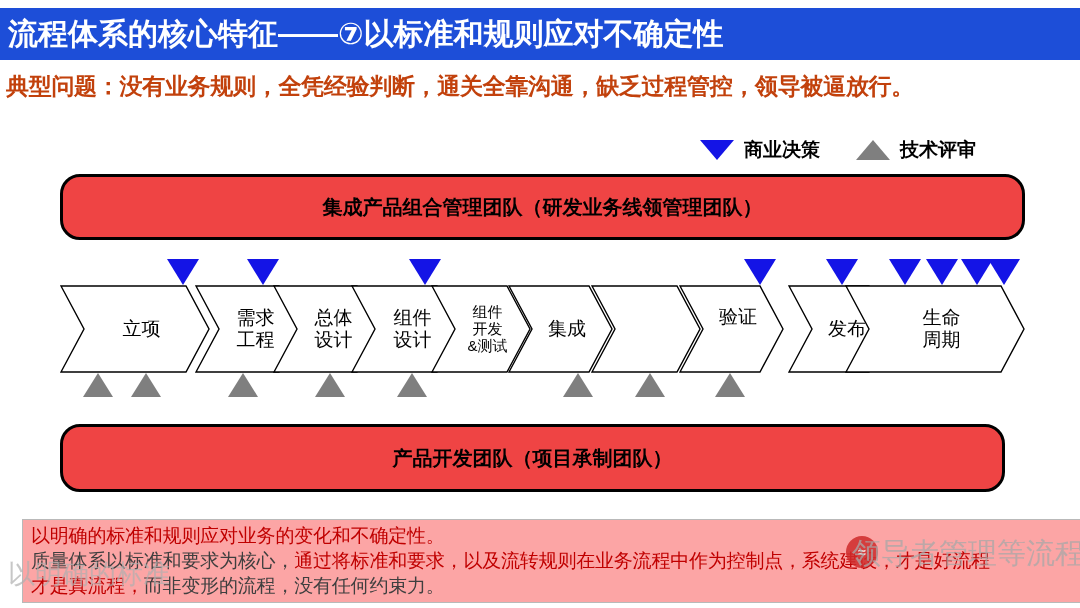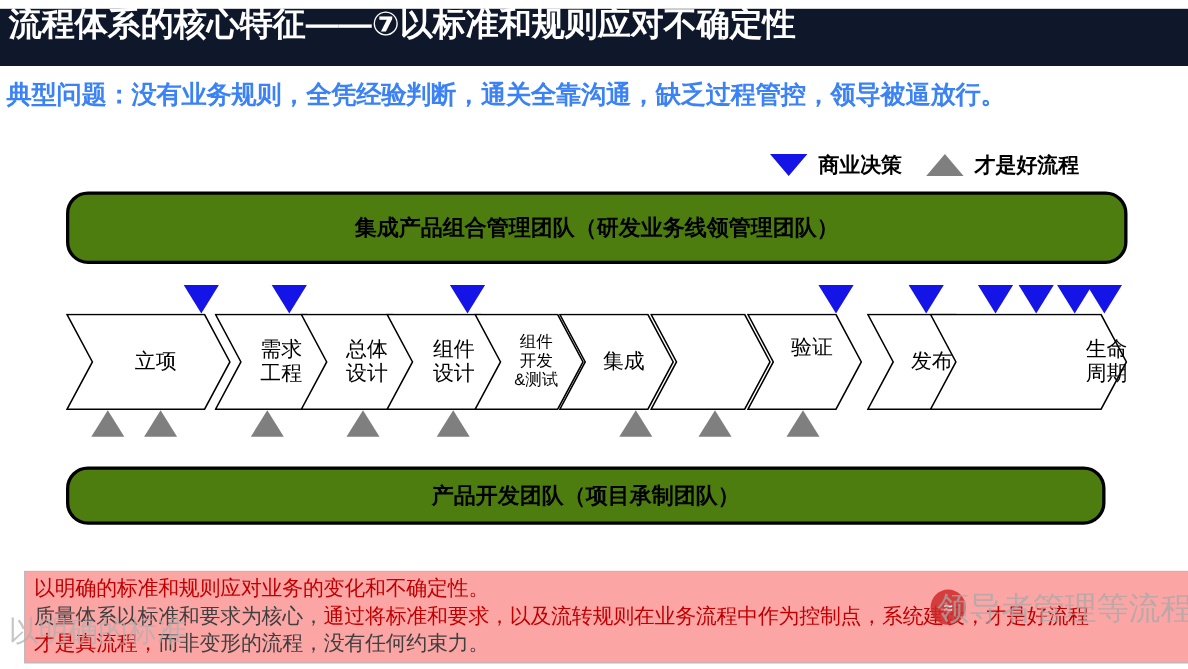--- a/index.html
+++ b/index.html
@@ -7,78 +7,78 @@
     width:1080px;height:608px;
     background:#ffffff;
     font-family:"Liberation Sans","DejaVu Sans",sans-serif;
     overflow:hidden;
     position:relative;
   }
 
   
   .header-bar{
     position:absolute;left:0;top:8px;width:1080px;height:52px;
-    background:#0f172a;
-    display:flex;
+    background:#1d4ed8;
+    display:flex;align-items:center;
   }
   .header-title{
     color:#ffffff;
     font-size:30px;
     font-weight:bold;
     letter-spacing:0px;
     padding-left:8px;
     white-space:nowrap;
     line-height:1;
   }
 
   
   .problem{
     position:absolute;left:6px;top:72px;width:1066px;
-    color:#3b82f6;
+    color:#c2410c;
     font-size:23px;
     font-weight:bold;
     line-height:1.22;
     letter-spacing:-0.3px;
   }
 
   
   .legend{
     position:absolute;left:700px;top:136px;
-    display:flex;align-items:center;
+    display:flex;align-items:center;gap:14px;
     height:28px;
   }
   .legend-item{display:flex;align-items:center;gap:10px;}
   .legend-label{font-size:19px;font-weight:bold;color:#000;white-space:nowrap;}
   .tri-down-legend{
     width:0;height:0;
     border-left:17px solid transparent;
     border-right:17px solid transparent;
     border-top:20px solid #1414e6;
   }
   .tri-up-legend{
     width:0;height:0;
     border-left:17px solid transparent;
     border-right:17px solid transparent;
     border-bottom:20px solid #7f7f7f;
   }
 
   
   .team-box{
     position:absolute;
-    background:#4d7c0f;
+    background:#ef4444;
     border:3px solid #000000;
     border-radius:20px;
     display:flex;align-items:center;justify-content:center;
     box-sizing:border-box;
   }
   .team-box-label{
     font-size:20px;font-weight:bold;color:#000;white-space:nowrap;
   }
   #team-top{left:60px;top:174px;width:965px;height:66px;}
-  #team-bottom{left:60px;top:424px;width:945px;height:53px;}
+  #team-bottom{left:60px;top:424px;width:945px;height:68px;}
 
   
   .chevron-row{position:absolute;left:0;top:0;width:1080px;height:608px;pointer-events:none;}
   .chev{
     position:absolute;
     box-sizing:border-box;
   }
   .chev svg{display:block;}
   .chev-label{
     position:absolute;
@@ -156,21 +156,21 @@
 
 <div class="problem">典型问题：没有业务规则，全凭经验判断，通关全靠沟通，缺乏过程管控，领导被逼放行。</div>
 
 <div class="legend">
   <div class="legend-item">
     <span class="tri-down-legend"></span>
     <span class="legend-label">商业决策</span>
   </div>
   <div class="legend-item" style="margin-left:22px;">
     <span class="tri-up-legend"></span>
-    <span class="legend-label">才是好流程</span>
+    <span class="legend-label">技术评审</span>
   </div>
 </div>
 
 <div class="team-box" id="team-top">
   <span class="team-box-label">集成产品组合管理团队（研发业务线领管理团队）</span>
 </div>
 
 <div id="chevron-layer" class="chevron-row">
     <div class="chev" style="left: 60px; top: 285px; width: 150px; height: 88px; pointer-events: auto;">
       <svg width="150" height="88" viewBox="0 0 150 88">
@@ -227,21 +227,21 @@
     <div class="chev" style="left: 788px; top: 285px; width: 105px; height: 88px; pointer-events: auto;">
       <svg width="105" height="88" viewBox="0 0 105 88">
         <polygon points="1,1 81,1 104,44 81,87 1,87 24,44" fill="#ffffff" stroke="#000000" stroke-width="1.4"></polygon>
       </svg>
       <div class="chev-label" style="padding-left: 13.2px;">发布</div>
     </div>
     <div class="chev" style="left: 845px; top: 285px; width: 180px; height: 88px; pointer-events: auto;">
       <svg width="180" height="88" viewBox="0 0 180 88">
         <polygon points="1,1 156,1 179,44 156,87 1,87 24,44" fill="#ffffff" stroke="#000000" stroke-width="1.4"></polygon>
       </svg>
-      <div class="chev-label" style="padding-left: 13.2px; text-align: right;">生命
+      <div class="chev-label" style="padding-left: 13.2px;">生命
 周期</div>
     </div>
   </div>
 
 <div id="marker-layer" class="chevron-row">
     <div class="tri-down" style="left: 167px; top: 259px;"></div>
     <div class="tri-down" style="left: 247px; top: 259px;"></div>
     <div class="tri-down" style="left: 409px; top: 259px;"></div>
     <div class="tri-down" style="left: 744px; top: 259px;"></div>
     <div class="tri-down" style="left: 826px; top: 259px;"></div>

